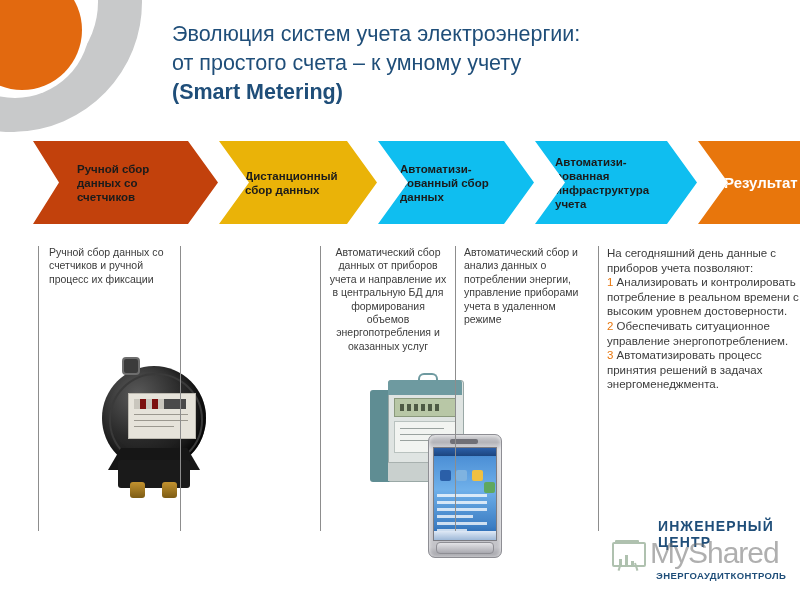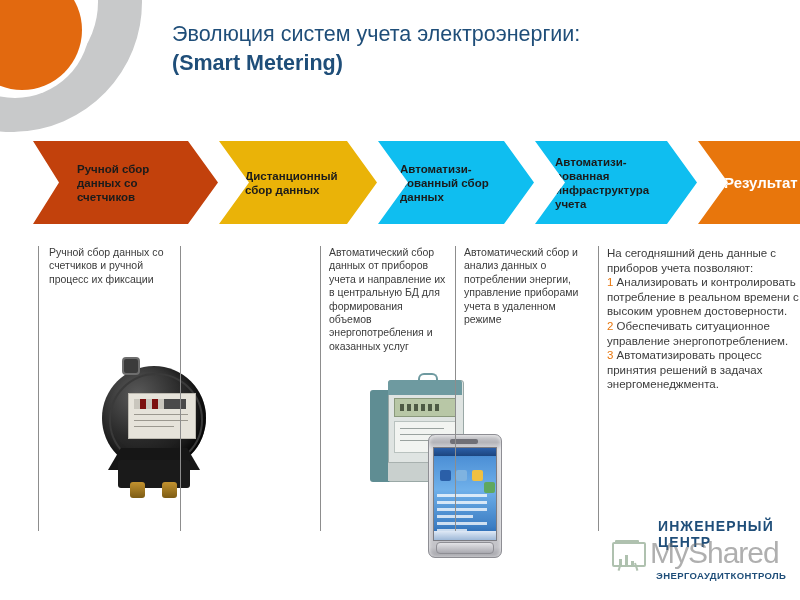--- a/index.html
+++ b/index.html
@@ -71,21 +71,21 @@
   .col{position:absolute;top:0;box-sizing:border-box;}
   .col .vline{position:absolute;left:0;top:0;width:1px;height:285px;background:#8d8d8d;}
   .col .ctext{
     position:relative;color:#3b3b3b;font-size:10.5px;line-height:13.4px;
   }
   .col1{left:38px;width:142px;}
   .col1 .ctext{margin-left:11px;width:124px;}
   .col2{left:180px;width:140px;}
   .col2 .ctext{margin-left:9px;width:120px;}
   .col3{left:320px;width:135px;}
-  .col3 .ctext{margin-left:9px;width:118px;}
+  .col3 .ctext{margin-left:9px;width:118px;text-align:center;}
   .col4{left:455px;width:143px;}
   .col4 .ctext{margin-left:9px;width:128px;}
   .col5{left:598px;width:171px;}
   .col5 .ctext{margin-left:9px;width:192px;color:#3b3b3b;font-size:11.5px;line-height:14.6px;}
   .col5 .num{color:#E8760C;}
   .col5 p{margin:0 0 0 0;}
 
   
   .img-wrap{position:absolute;}
 
@@ -180,20 +180,21 @@
 <div class="slide">
 
   <div class="deco">
     <div class="deco-arc"></div>
     <div class="deco-mask"></div>
     <div class="deco-circle"></div>
   </div>
 
   <div class="title">
     <div>Эволюция систем учета электроэнергии:</div>
+    <div>от простого счета – к умному учету</div>
     <div class="bold">(Smart Metering)</div>
   </div>
 
   <div class="chevrons">
     <div class="chev c1">
       <div class="inner">Ручной сбор данных со счетчиков</div>
     </div>
     <div class="chev c2">
       <div class="inner">Дистанционный сбор данных</div>
     </div>

